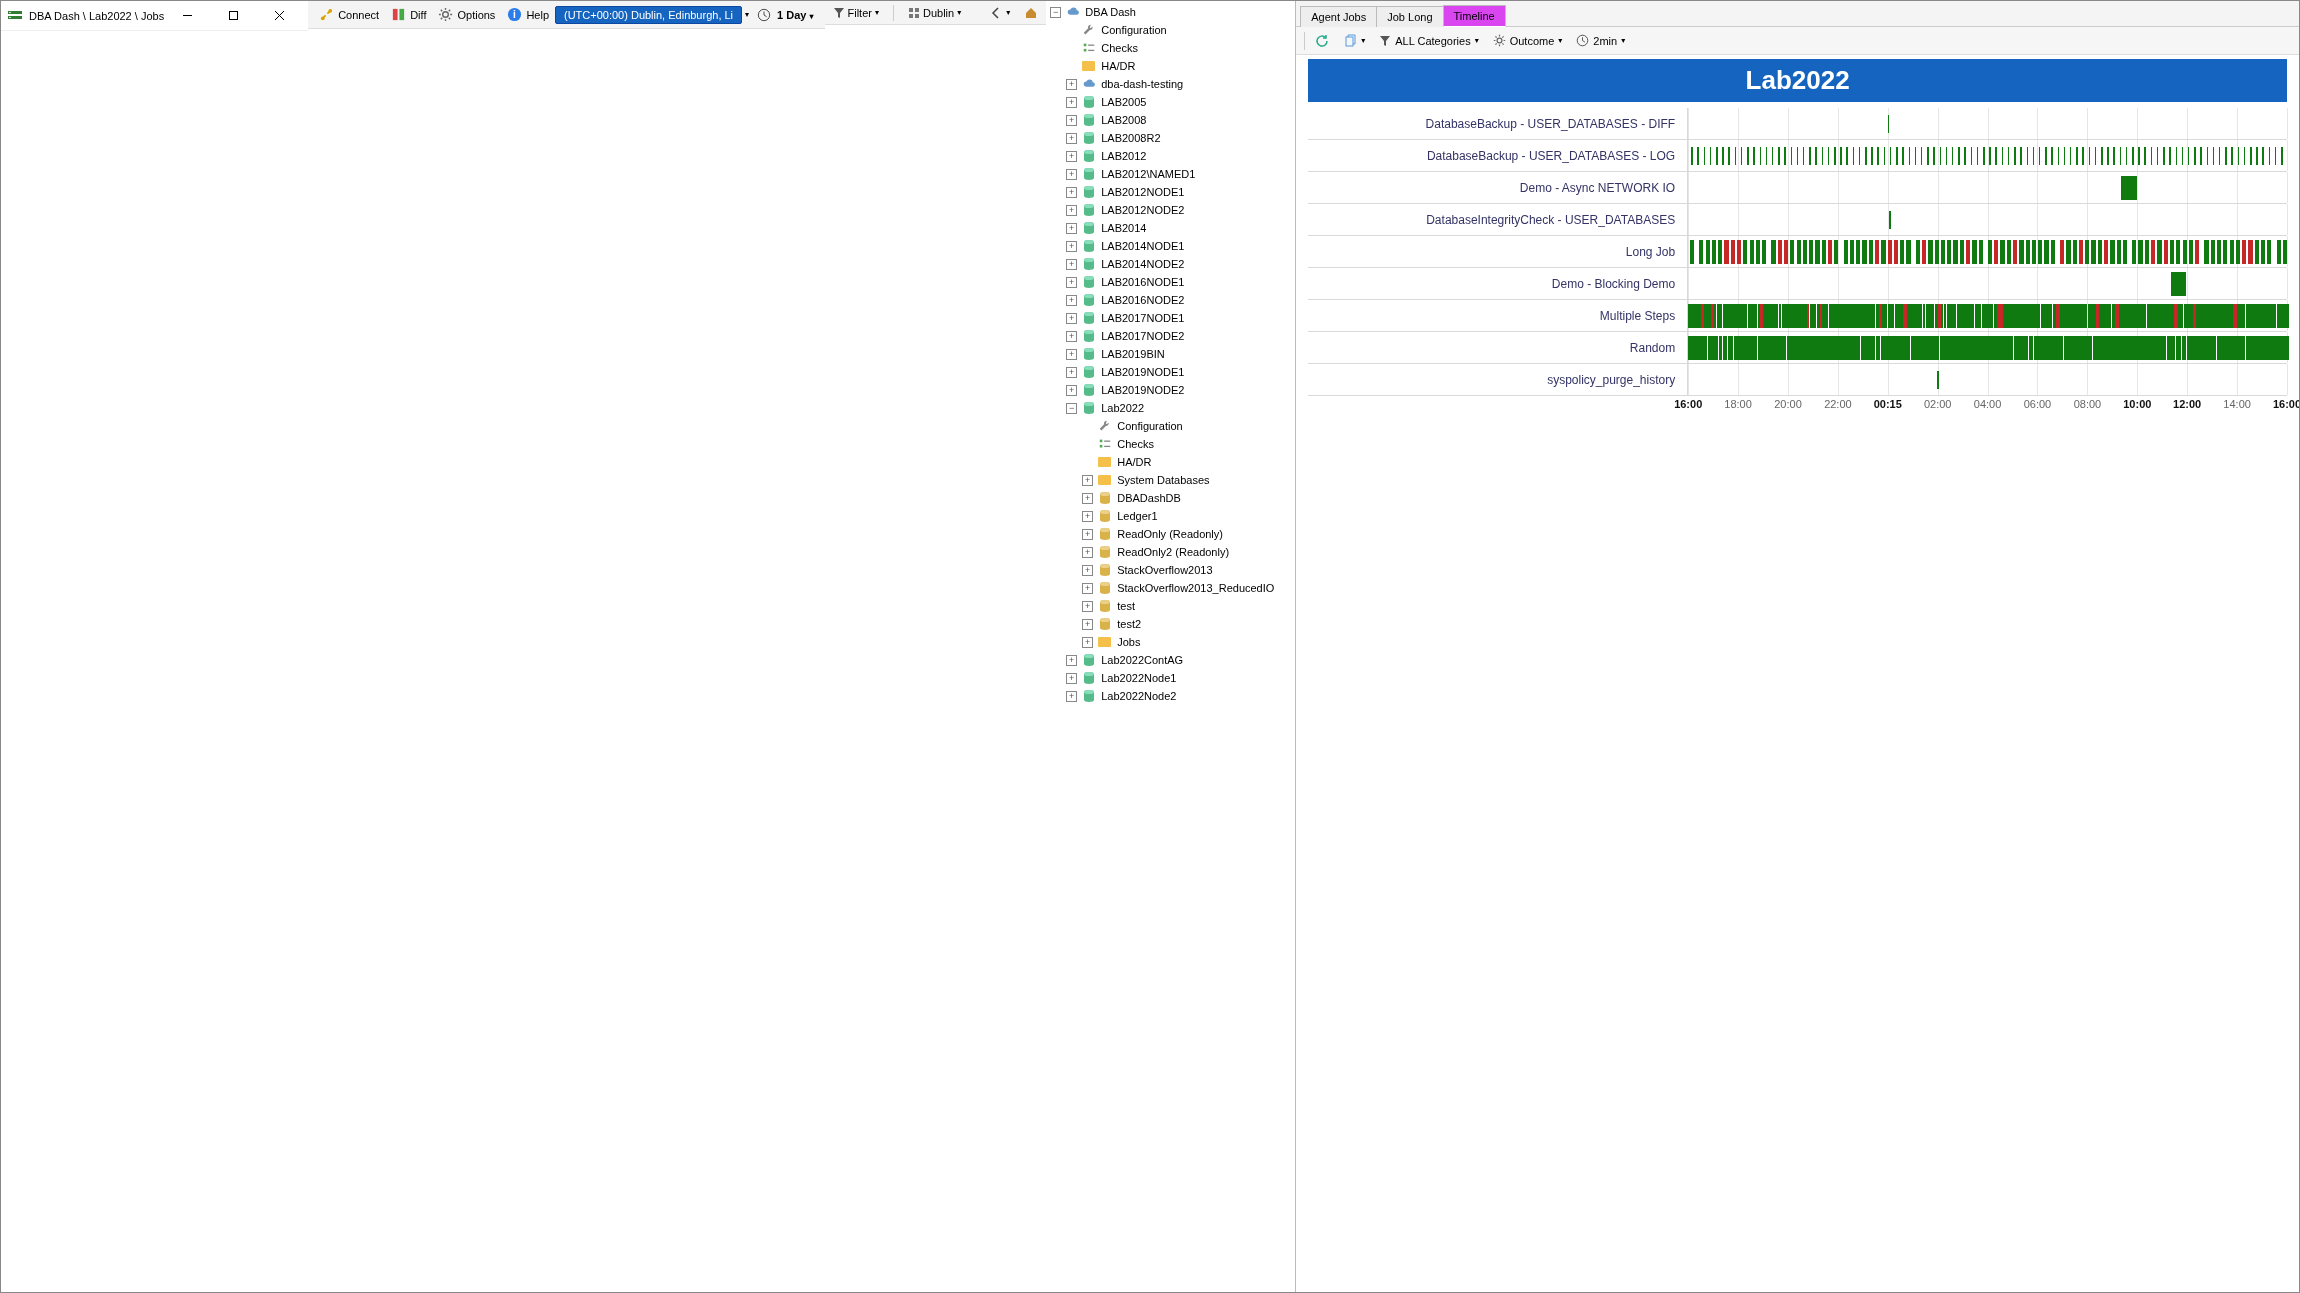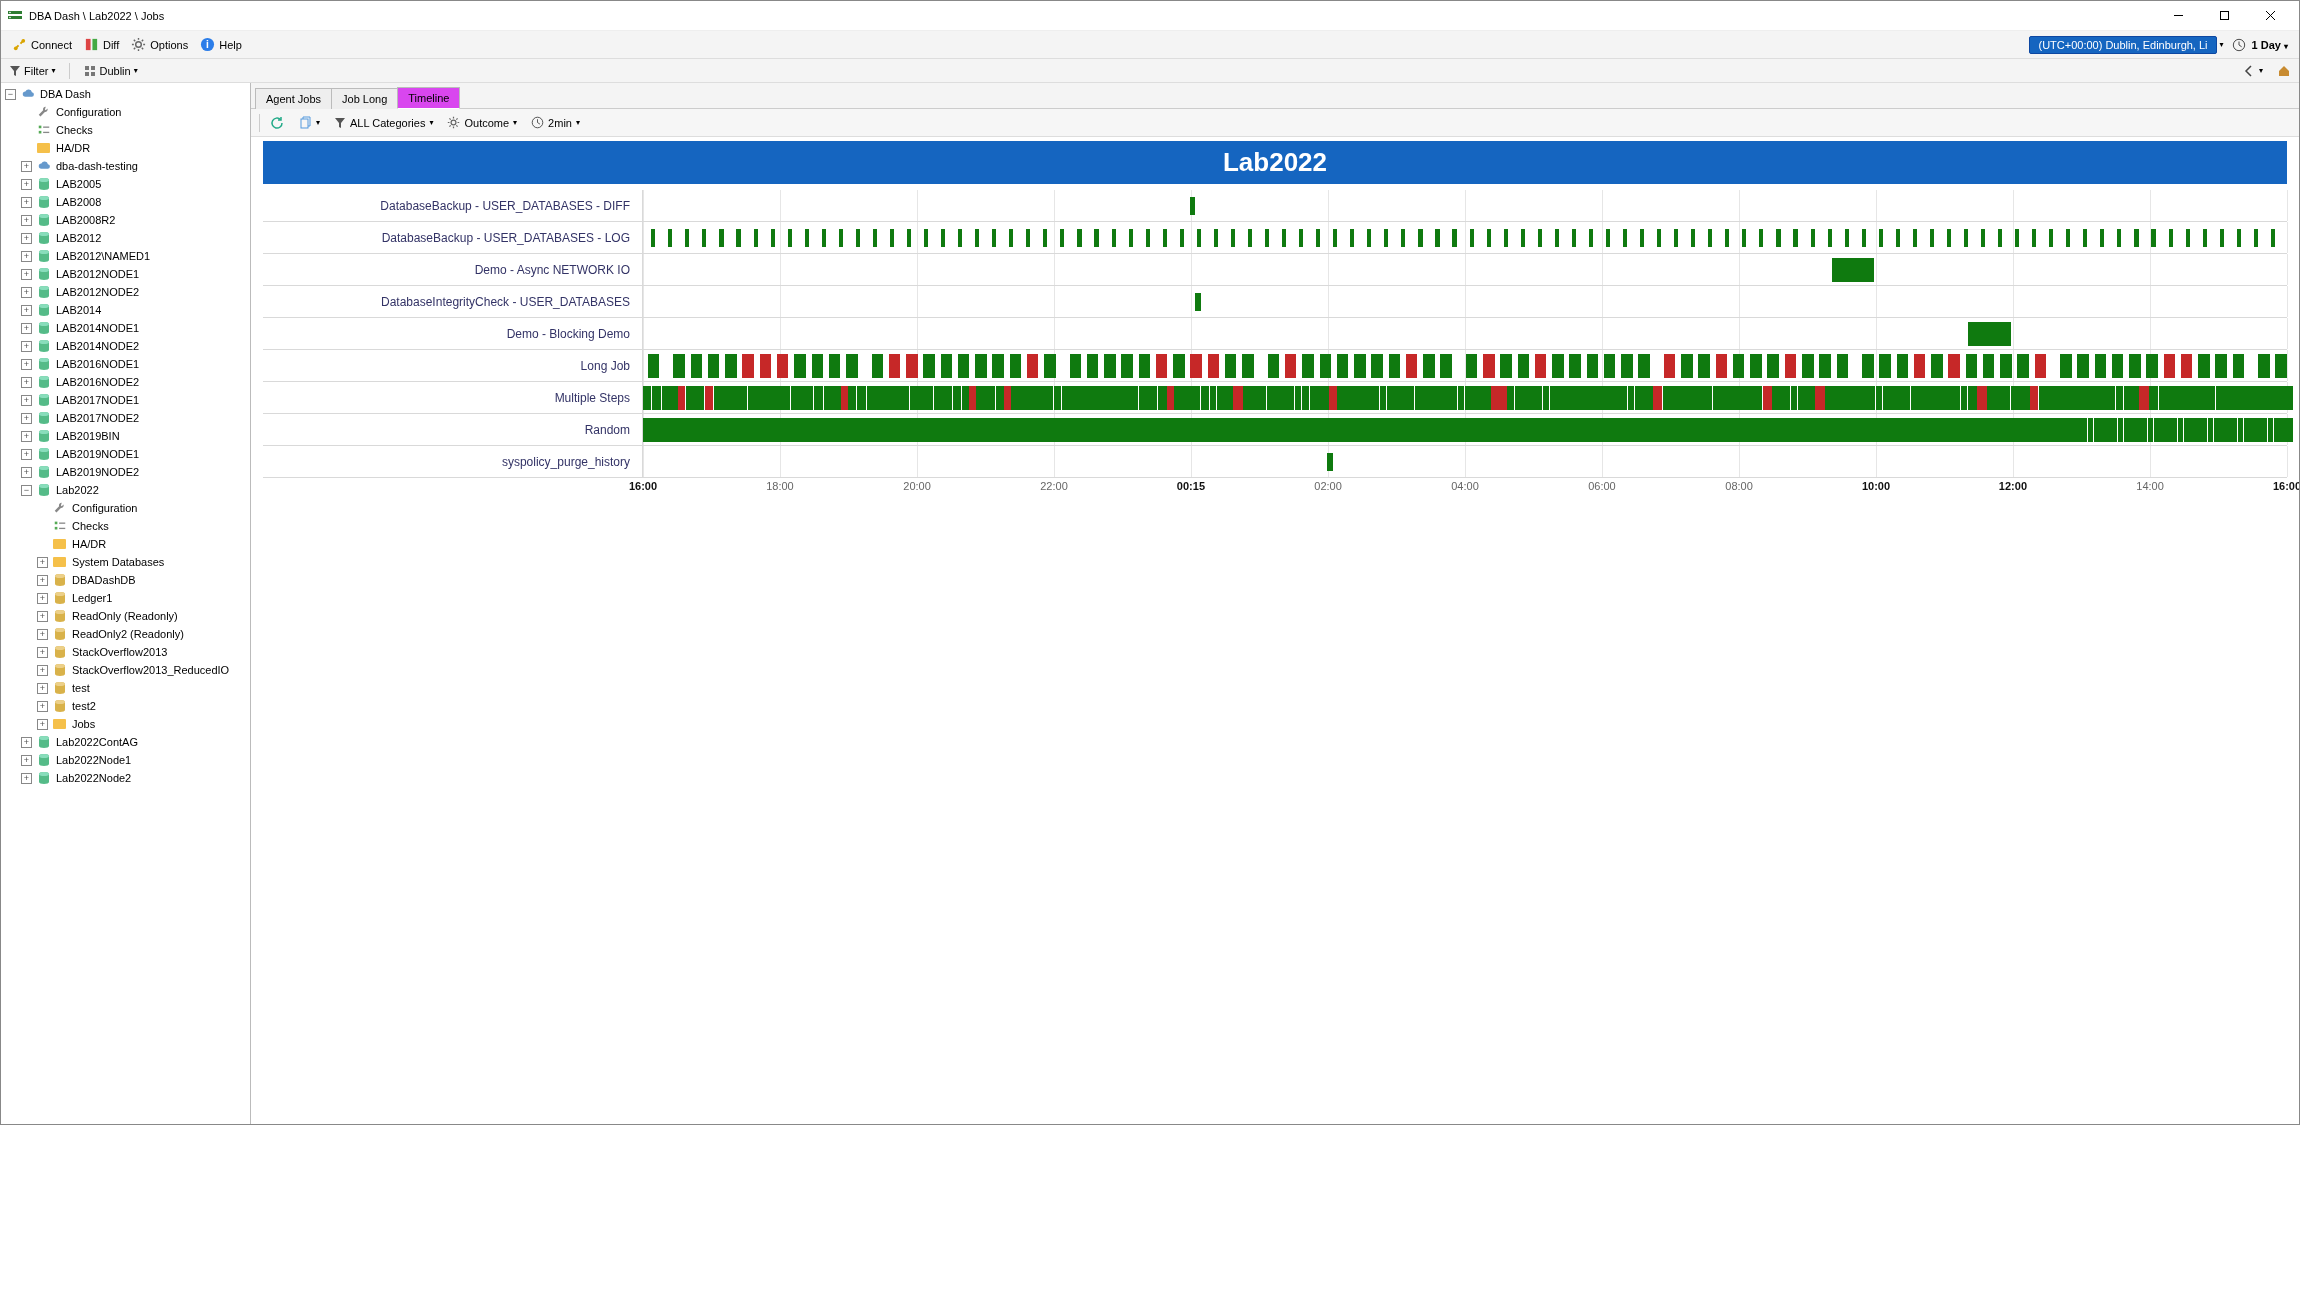--- a/index.html
+++ b/index.html
@@ -1,17 +1,17 @@
 <!DOCTYPE html>
 <html><head>
 <meta charset="utf-8">
 <style>
   * { box-sizing: border-box; margin: 0; padding: 0; font-family: "Segoe UI", Tahoma, sans-serif; font-size: 11px; }
   body { background: #fff; color: #000; overflow: hidden; }
-  .window { width: 2300px; height: 1125px; border: 1px solid #888; display: flex; flex-direction: column; background:#fff; }
+  .window { width: 2300px; height: 1293px; border: 1px solid #888; display: flex; background:#fff; }
 
   
   .titlebar { height: 30px; display: flex; align-items: center; padding: 0 6px; background: #fff; border-bottom: 1px solid #eee; }
   .titlebar .icon { width: 16px; height: 16px; margin-right: 6px; }
   .titlebar .title { flex: 1; }
   .winbtn { width: 46px; height: 30px; display: flex; align-items: center; justify-content: center; }
 
   
   .toolbar { height: 28px; display: flex; align-items: center; background: #f4f4f4; padding: 0 5px; border-bottom: 1px solid #ddd; }
   .tbtn { display: flex; align-items: center; gap: 4px; padding: 2px 6px; border-radius: 2px; cursor: default; }
@@ -733,41 +733,20 @@
                   <div class="gcol" style="left:66.67%"></div>
                   <div class="gcol" style="left:75%"></div>
                   <div class="gcol" style="left:83.33%"></div>
                   <div class="gcol" style="left:91.67%"></div>
                   <div class="gcol" style="left:100%"></div>
                 </div>
                 <div class="bar g thin" style="left:33.6%;width:0.35%"></div>
               </div>
             </div>
             <div class="grow">
-              <div class="rlabel">Demo - Blocking Demo</div>
-    <div class="rtrack">
-                <div class="grid">
-                  <div class="gcol" style="left:0%"></div>
-                  <div class="gcol" style="left:8.33%"></div>
-                  <div class="gcol" style="left:16.67%"></div>
-                  <div class="gcol" style="left:25%"></div>
-                  <div class="gcol" style="left:33.33%"></div>
-                  <div class="gcol" style="left:41.67%"></div>
-                  <div class="gcol" style="left:50%"></div>
-                  <div class="gcol" style="left:58.33%"></div>
-                  <div class="gcol" style="left:66.67%"></div>
-                  <div class="gcol" style="left:75%"></div>
-                  <div class="gcol" style="left:83.33%"></div>
-                  <div class="gcol" style="left:91.67%"></div>
-                  <div class="gcol" style="left:100%"></div>
-                </div>
-                <div class="bar g wide" style="left:80.6%;width:2.6%"></div>
-              </div>
-            </div>
-            <div class="grow">
               <div class="rlabel">Long Job</div>
     <div class="rtrack">
                 <div class="grid">
                   <div class="gcol" style="left:0%"></div>
                   <div class="gcol" style="left:8.33%"></div>
                   <div class="gcol" style="left:16.67%"></div>
                   <div class="gcol" style="left:25%"></div>
                   <div class="gcol" style="left:33.33%"></div>
                   <div class="gcol" style="left:41.67%"></div>
                   <div class="gcol" style="left:50%"></div>
@@ -862,20 +841,41 @@
                 <div class="bar g full" style="left:89.34999999999987%;width:0.7%"></div>
                 <div class="bar g full" style="left:90.39999999999986%;width:0.7%"></div>
                 <div class="bar g full" style="left:91.44999999999986%;width:0.7%"></div>
                 <div class="bar r full" style="left:92.49999999999986%;width:0.7%"></div>
                 <div class="bar r full" style="left:93.54999999999986%;width:0.7%"></div>
                 <div class="bar g full" style="left:94.59999999999985%;width:0.7%"></div>
                 <div class="bar g full" style="left:95.64999999999985%;width:0.7%"></div>
                 <div class="bar g full" style="left:96.69999999999985%;width:0.7%"></div>
                 <div class="bar g full" style="left:98.24999999999984%;width:0.7%"></div>
                 <div class="bar g full" style="left:99.29999999999984%;width:0.7%"></div>
+              </div>
+            </div>
+            <div class="grow">
+              <div class="rlabel">Demo - Blocking Demo</div>
+    <div class="rtrack">
+                <div class="grid">
+                  <div class="gcol" style="left:0%"></div>
+                  <div class="gcol" style="left:8.33%"></div>
+                  <div class="gcol" style="left:16.67%"></div>
+                  <div class="gcol" style="left:25%"></div>
+                  <div class="gcol" style="left:33.33%"></div>
+                  <div class="gcol" style="left:41.67%"></div>
+                  <div class="gcol" style="left:50%"></div>
+                  <div class="gcol" style="left:58.33%"></div>
+                  <div class="gcol" style="left:66.67%"></div>
+                  <div class="gcol" style="left:75%"></div>
+                  <div class="gcol" style="left:83.33%"></div>
+                  <div class="gcol" style="left:91.67%"></div>
+                  <div class="gcol" style="left:100%"></div>
+                </div>
+                <div class="bar g wide" style="left:80.6%;width:2.6%"></div>
               </div>
             </div>
             <div class="grow">
               <div class="rlabel">Multiple Steps</div>
     <div class="rtrack">
                 <div class="grid">
                   <div class="gcol" style="left:0%"></div>
                   <div class="gcol" style="left:8.33%"></div>
                   <div class="gcol" style="left:16.67%"></div>
                   <div class="gcol" style="left:25%"></div>

